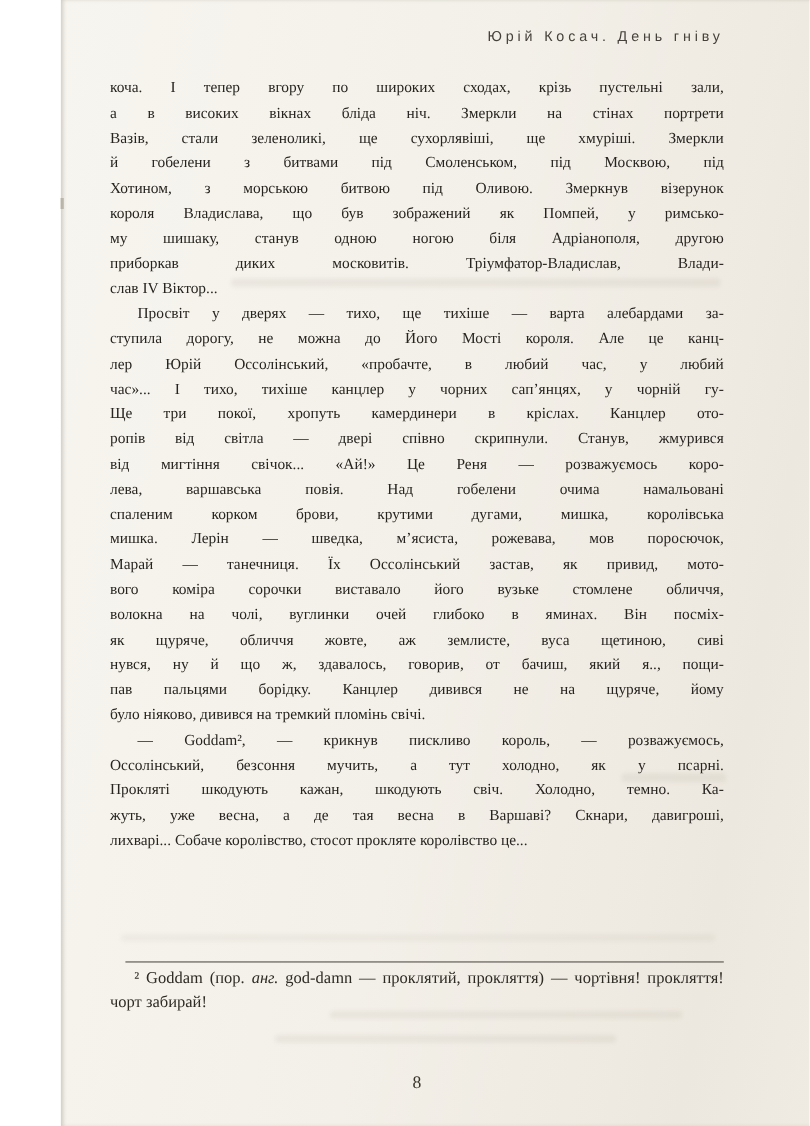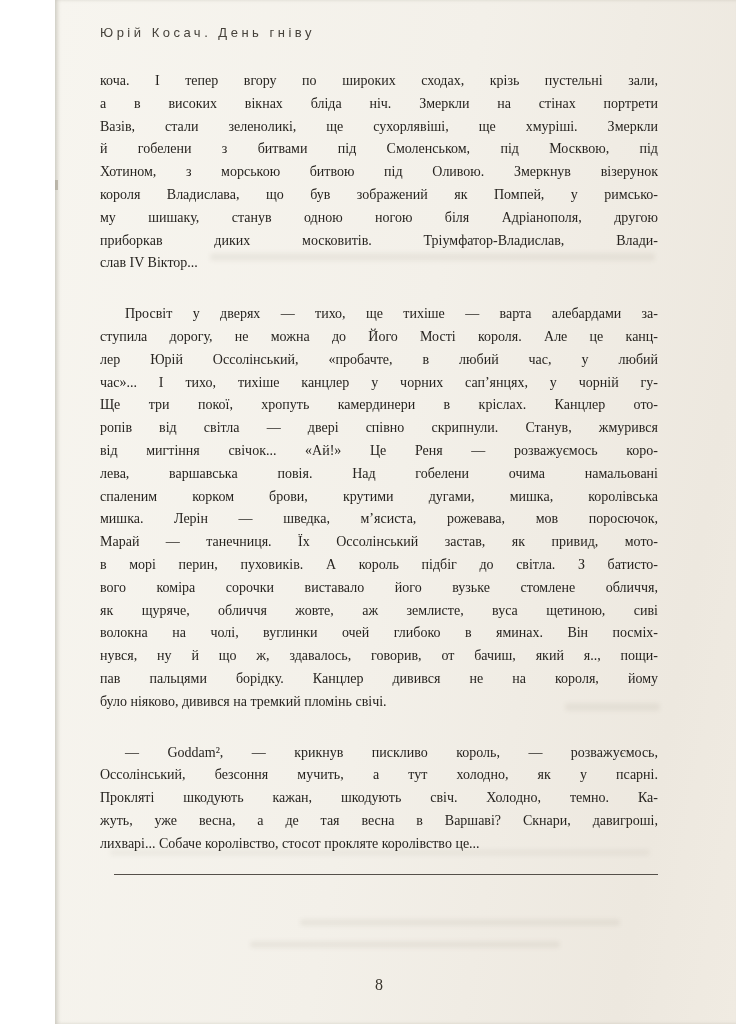--- a/index.html
+++ b/index.html
@@ -14,34 +14,34 @@
   .page {
     position:absolute; left:55px; top:0;
     width:681px; height:1024px;
     background:linear-gradient(100deg,#f7f5ef 0%,#f3f0e9 50%,#ede8df 86%,#f0ebe2 100%);
     box-shadow:inset 3px 0 4px -1px rgba(90,85,70,.28);
   }
   .content { position:absolute; left:45px; top:0; width:558px; height:1024px; }
 
   .running-head {
     position:absolute; top:25px; left:0; width:100%;
-    text-align:left;
+    text-align:right;
     font-family:"Liberation Sans","DejaVu Sans",sans-serif;
     font-size:13px; letter-spacing:3.5px;
     color:#46423b;
   }
 
   .body-text {
     position:absolute; top:70px; left:0; width:558px;
     font-size:14px; line-height:22.8px;
     color:#272420;
   }
   .line { text-align:justify; text-align-last:justify; text-justify:inter-word; }
   .line.last { text-align:left; text-align-last:left; }
-  .line.indent { text-indent:25px;margin-top:28px; }
+  .line.indent { text-indent:25px; }
 
   .fn-sep {
     position:absolute; top:874px; left:14px; width:544px;
     border-top:1px solid #55504a;
   }
   .footnotes {
     position:absolute; top:880px; left:0; width:558px;
     font-size:15px; line-height:21px;
     color:#2e2b25;
   }
@@ -97,36 +97,39 @@
           <div class="line">ступила дорогу, не можна до Його Мості короля. Але це канц-</div>
           <div class="line">лер Юрій Оссолінський, «пробачте, в любий час, у любий</div>
           <div class="line">час»... І тихо, тихіше канцлер у чорних сап’янцях, у чорній гу-</div>
           <div class="line">Ще три покої, хропуть камердинери в кріслах. Канцлер ото-</div>
           <div class="line">ропів від світла — двері співно скрипнули. Станув, жмурився</div>
           <div class="line">від мигтіння свічок... «Ай!» Це Реня — розважуємось коро-</div>
           <div class="line">лева, варшавська повія. Над гобелени очима намальовані</div>
           <div class="line">спаленим корком брови, крутими дугами, мишка, королівська</div>
           <div class="line">мишка. Лерін — шведка, м’ясиста, рожевава, мов поросючок,</div>
           <div class="line">Марай — танечниця. Їх Оссолінський застав, як привид, мото-</div>
-          <div class="line">в морі перин, пуховиків. А король підбіг до світла. З батисто-</div>
           <div class="line">вого коміра сорочки виставало його вузьке стомлене обличчя,</div>
+          <div class="line">волокна на чолі, вуглинки очей глибоко в яминах. Він посміх-</div>
           <div class="line">як щуряче, обличчя жовте, аж землисте, вуса щетиною, сиві</div>
-          <div class="line">волокна на чолі, вуглинки очей глибоко в яминах. Він посміх-</div>
           <div class="line">нувся, ну й що ж, здавалось, говорив, от бачиш, який я.., пощи-</div>
-          <div class="line">пав пальцями борідку. Канцлер дивився не на короля, йому</div>
+          <div class="line">пав пальцями борідку. Канцлер дивився не на щуряче, йому</div>
           <div class="line last">було ніяково, дивився на тремкий пломінь свічі.</div>
         </div>
         <div>
           <div class="line indent">— Goddam², — крикнув пискливо король, — розважуємось,</div>
           <div class="line">Оссолінський, безсоння мучить, а тут холодно, як у псарні.</div>
           <div class="line">Прокляті шкодують кажан, шкодують свіч. Холодно, темно. Ка-</div>
           <div class="line">жуть, уже весна, а де тая весна в Варшаві? Скнари, давигроші,</div>
           <div class="line last">лихварі... Собаче королівство, стосот прокляте королівство це...</div>
         </div>
       </div>
 
     <div class="fn-sep"></div>
     <div class="footnotes">
+        <div>
+          <div class="fn-line indent"><span>² Goddam (пор. </span><span class="it">анг.</span><span> god-damn — проклятий, прокляття) — чортівня! прокляття!</span></div>
+          <div class="fn-line last"><span>чорт забирай!</span></div>
+        </div>
       </div>
 
     <div class="page-number">8</div>
   </div>
 </div>
 
 </body></html>

